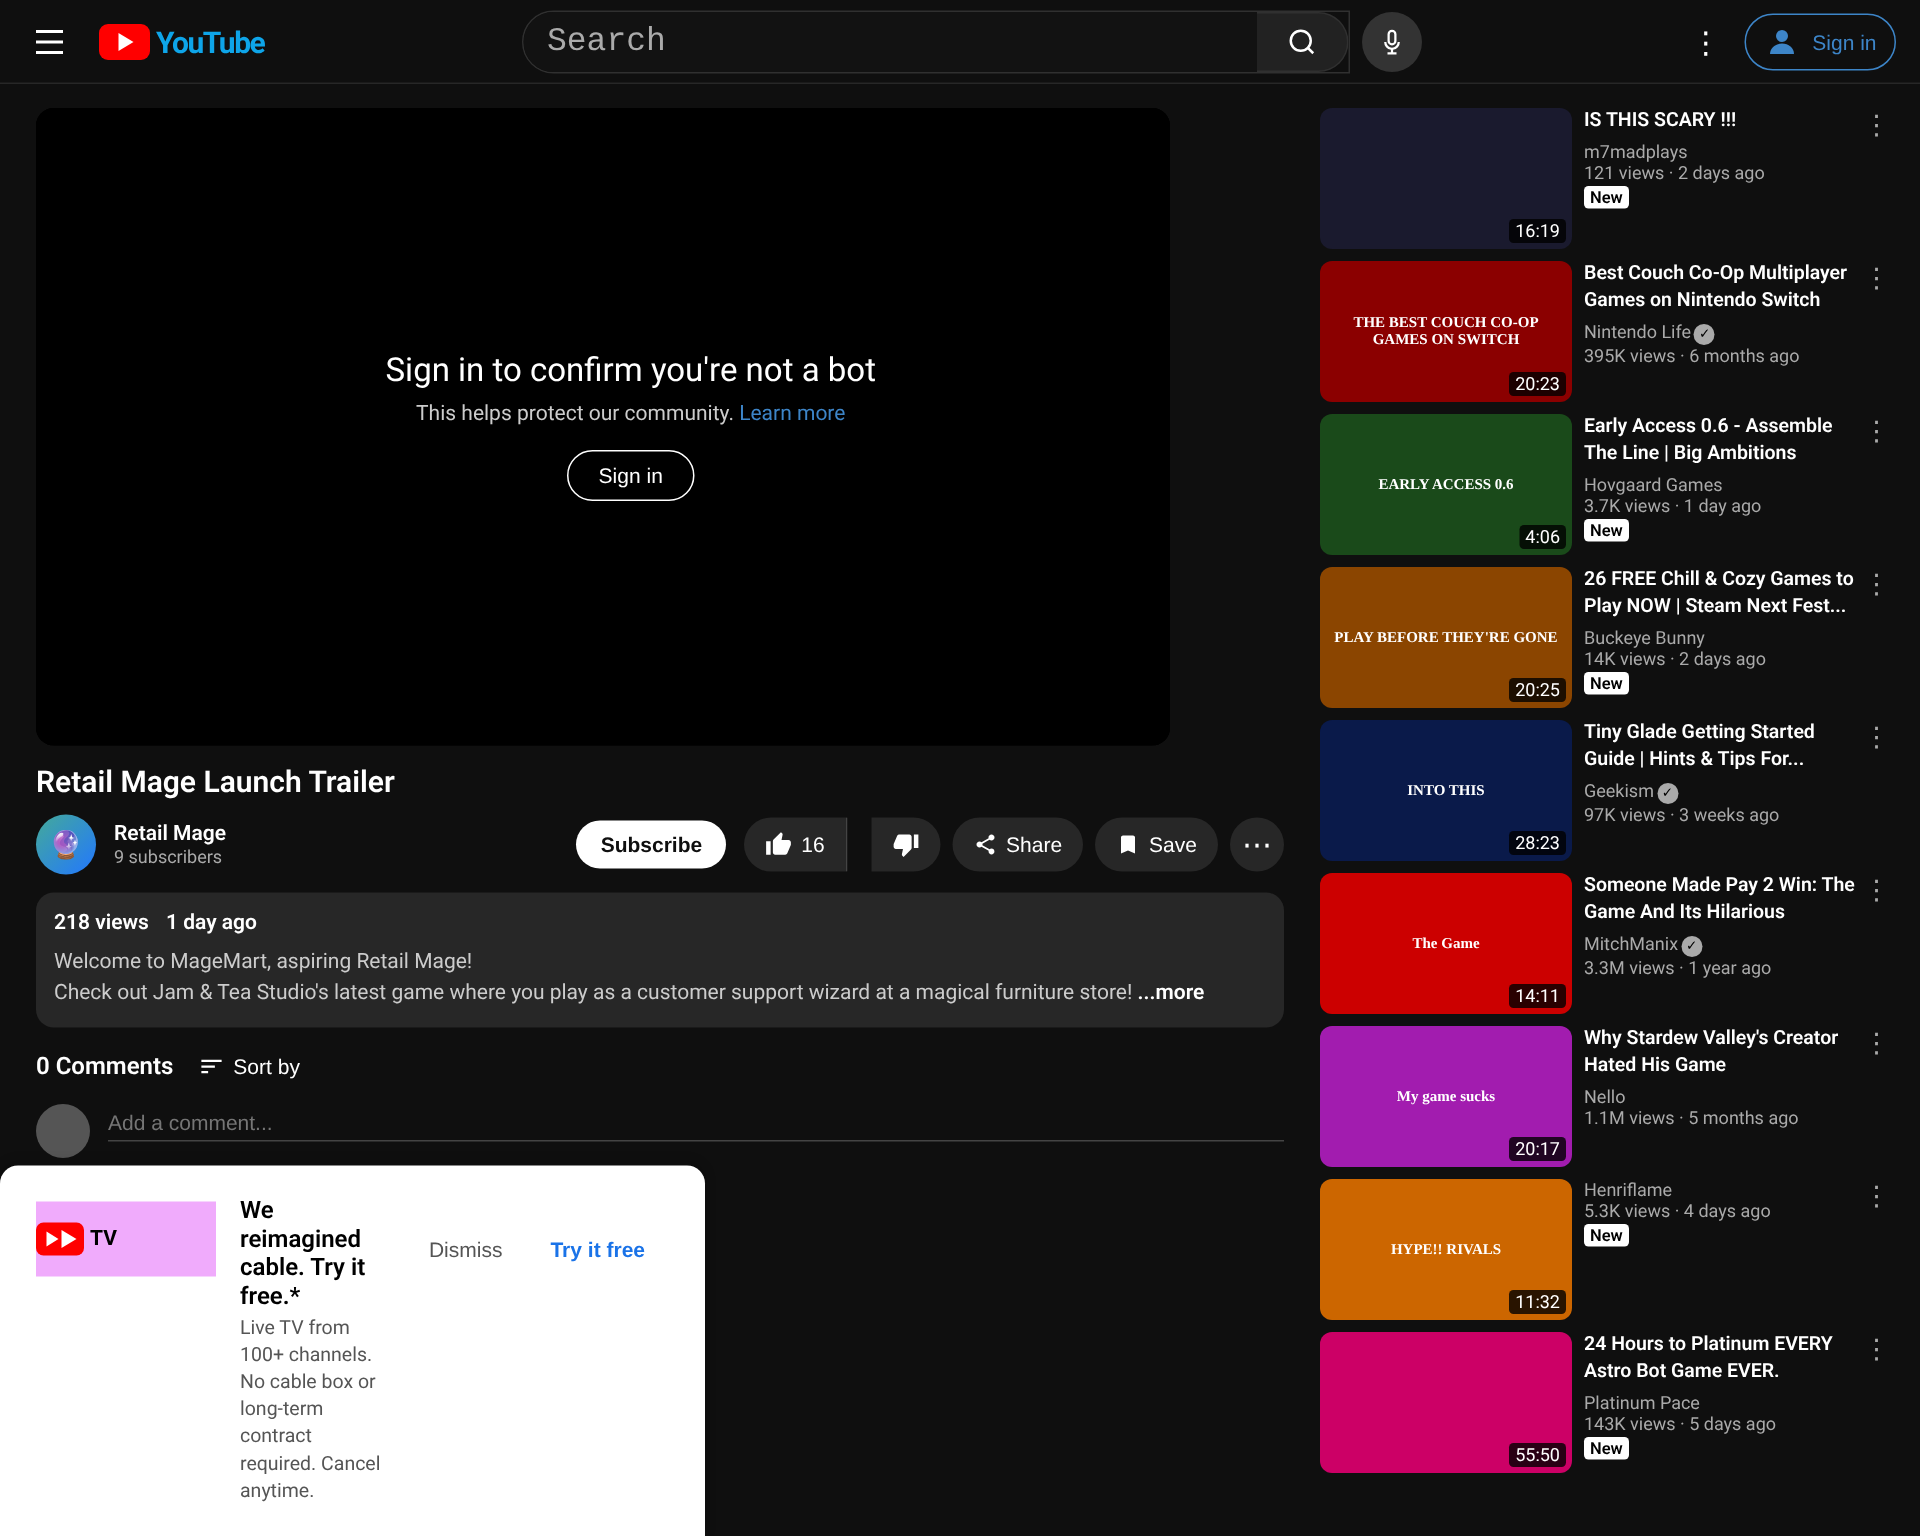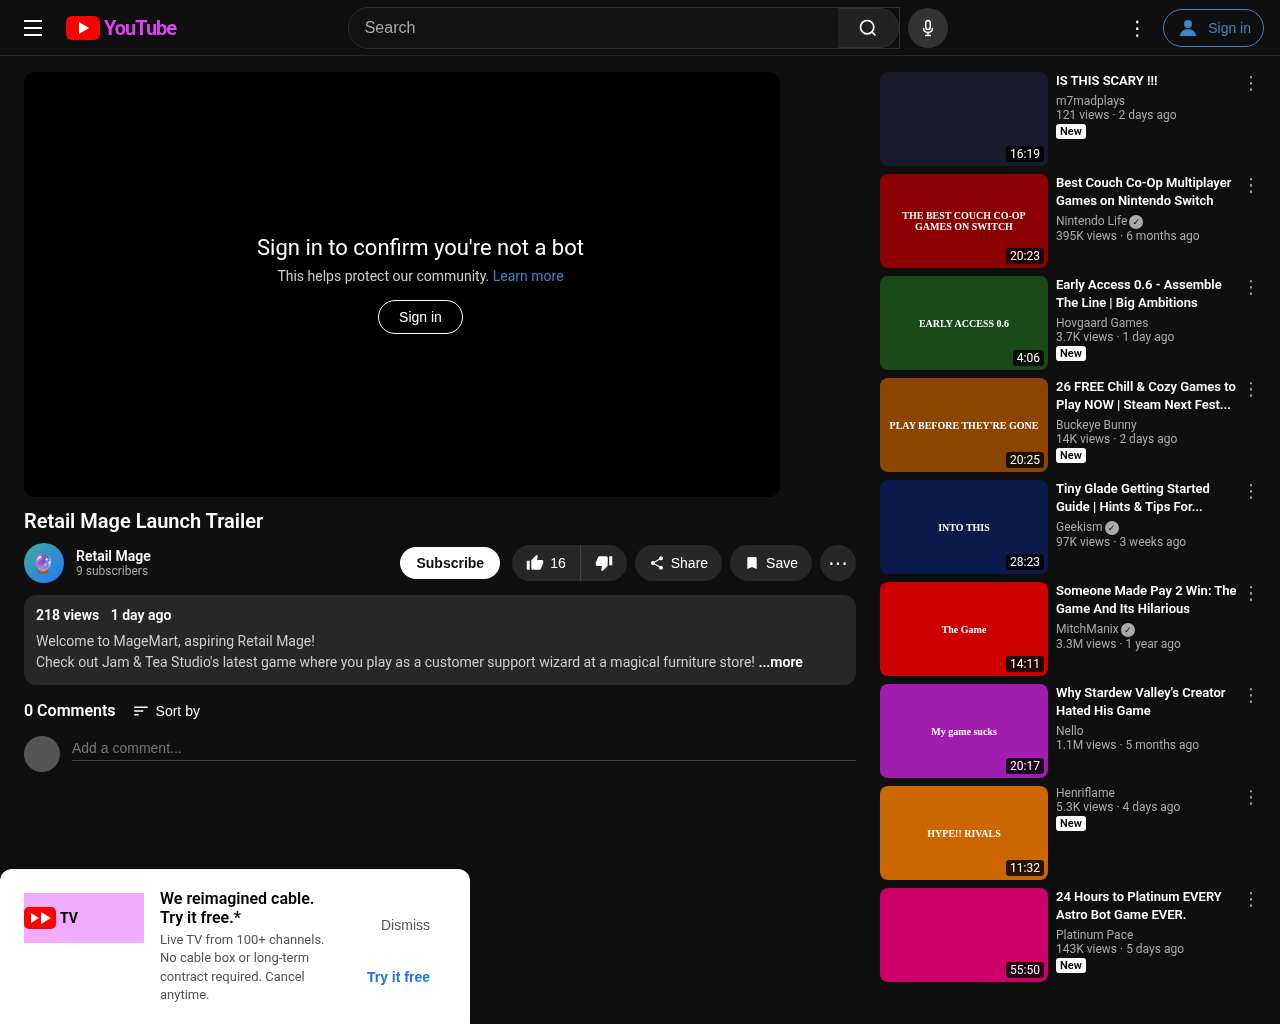--- a/index.html
+++ b/index.html
@@ -10,25 +10,25 @@
       display: flex; align-items: center; height: 56px; padding: 0 16px;
       background: #0f0f0f; position: sticky; top: 0; z-index: 100;
       border-bottom: 1px solid #272727;
     }
     #header-left { display: flex; align-items: center; gap: 16px; flex: 0 0 auto; }
     #hamburger { display: flex; flex-direction: column; gap: 5px; cursor: pointer; padding: 8px; }
     #hamburger span { display: block; width: 18px; height: 2px; background: #fff; }
     #logo { display: flex; align-items: center; gap: 4px; cursor: pointer; }
     #logo-icon { width: 34px; height: 24px; background: #ff0000; border-radius: 6px; display: flex; align-items: center; justify-content: center; }
     #logo-icon::after { content: ''; border-left: 10px solid white; border-top: 6px solid transparent; border-bottom: 6px solid transparent; margin-left: 2px; }
-    #logo-text { color: #d946ef; font-size: 20px; font-weight: 700; letter-spacing: -1px; }
+    #logo-text { color: #0ea5e9; font-size: 20px; font-weight: 700; letter-spacing: -1px; }
     
     #header-center { flex: 1; display: flex; align-items: center; justify-content: center; gap: 8px; max-width: 600px; margin: 0 auto; }
     #search-bar { display: flex; flex: 1; border: 1px solid #303030; border-radius: 40px 0 0 40px; overflow: hidden; }
-    #search-input { flex: 1; background: #121212; color: #f97316; border: none; outline: none; padding: 8px 16px; font-size: 16px; height: 40px; }
+    #search-input { flex: 1; background: #121212; color: #f97316; border: none; outline: none; padding: 8px 16px; font-size: 22px; height: 40px; font-family: Liberation Mono, monospace; }
     #search-input::placeholder { color: #aaa; }
     #search-button { background: #222; border: 1px solid #303030; border-left: none; color: #fff; padding: 0 20px; height: 40px; cursor: pointer; border-radius: 0 40px 40px 0; display: flex; align-items: center; }
     #mic-button { width: 40px; height: 40px; border-radius: 50%; background: #333; border: none; color: #fff; cursor: pointer; display: flex; align-items: center; justify-content: center; }
     
     #header-right { display: flex; align-items: center; gap: 8px; flex: 0 0 auto; }
     #more-dots { color: #fff; font-size: 20px; padding: 8px; cursor: pointer; }
     #sign-in-btn { display: flex; align-items: center; gap: 8px; border: 1px solid #3d85c8; border-radius: 20px; padding: 6px 12px; color: #3d85c8; background: transparent; cursor: pointer; font-size: 14px; }
     #sign-in-btn svg { width: 24px; height: 24px; }
     
     
@@ -53,21 +53,21 @@
     #video-meta { display: flex; align-items: center; gap: 12px; flex-wrap: wrap; }
     #channel-avatar { width: 40px; height: 40px; border-radius: 50%; background: linear-gradient(135deg, #4a9,#27f); flex-shrink: 0; display: flex; align-items: center; justify-content: center; font-size: 18px; }
     #channel-info { flex: 1; }
     #channel-name { font-size: 14px; font-weight: 600; }
     #channel-subs { font-size: 12px; color: #aaa; }
     #subscribe-btn { background: #fff; color: #0f0f0f; border: none; border-radius: 20px; padding: 8px 16px; font-size: 14px; font-weight: 600; cursor: pointer; margin-left: 8px; }
     #action-buttons { display: flex; gap: 8px; margin-left: auto; }
     .action-btn { display: flex; align-items: center; gap: 6px; background: #272727; border: none; color: #fff; border-radius: 20px; padding: 8px 14px; cursor: pointer; font-size: 14px; }
     .action-btn.like { border-right: 1px solid #444; border-radius: 20px 0 0 20px; }
     .action-btn.dislike { border-radius: 0 20px 20px 0; }
-    .action-btn-group { display: flex; }
+    .action-btn-group { display: flex; gap: 16px; }
     #more-actions-btn { background: #272727; border: none; color: #fff; border-radius: 50%; width: 36px; height: 36px; cursor: pointer; display: flex; align-items: center; justify-content: center; font-size: 20px; }
     
     
     #video-description { background: #272727; border-radius: 12px; padding: 12px; margin-top: 12px; font-size: 14px; color: #fff; }
     #view-count { font-weight: 600; margin-right: 8px; }
     #upload-time { color: #fff; font-weight: 600; }
     #desc-text { margin-top: 8px; color: #ccc; line-height: 1.5; }
     #more-link { color: #fff; cursor: pointer; font-weight: 600; }
     
     
@@ -372,17 +372,17 @@
   <div id="ytv-logo" style="display:flex;align-items:center;gap:4px;flex-shrink:0;margin-top:4px;">
     <div id="ytv-logo-icon" style="width:32px;height:22px;background:#ff0000;border-radius:5px;display:flex;align-items:center;justify-content:center;">
       <span style="border-left:8px solid white;border-top:5px solid transparent;border-bottom:5px solid transparent;margin-left:2px;display:inline-block;"></span>
     </div>
     <span style="font-size:14px;font-weight:700;color:#000;">TV</span>
   </div>
   <div id="ytv-text" style="flex:1;">
     <div id="ytv-headline" style="font-size:16px;font-weight:600;color:#000;margin-bottom:4px;">We reimagined cable. Try it free.*</div>
     <div id="ytv-subtext" style="font-size:13px;color:#555;line-height:1.4;">Live TV from 100+ channels. No cable box or long-term contract required. Cancel anytime.</div>
   </div>
-  <div style="display:flex;gap:20px;align-items:flex-end;flex-shrink:0;padding-top:20px;flex-direction:column;">
+  <div style="display:flex;gap:0;align-items:flex-start;flex-shrink:0;padding-top:20px;">
     <button id="banner-dismiss-btn" style="background:transparent;border:none;color:#555;font-size:14px;cursor:pointer;padding:8px 16px;border-radius:20px;">Dismiss</button>
     <button id="banner-try-btn" style="background:transparent;border:none;color:#1a73e8;font-size:14px;font-weight:600;cursor:pointer;padding:8px 16px;border-radius:20px;">Try it free</button>
   </div>
 </div>
 
 </body></html>

